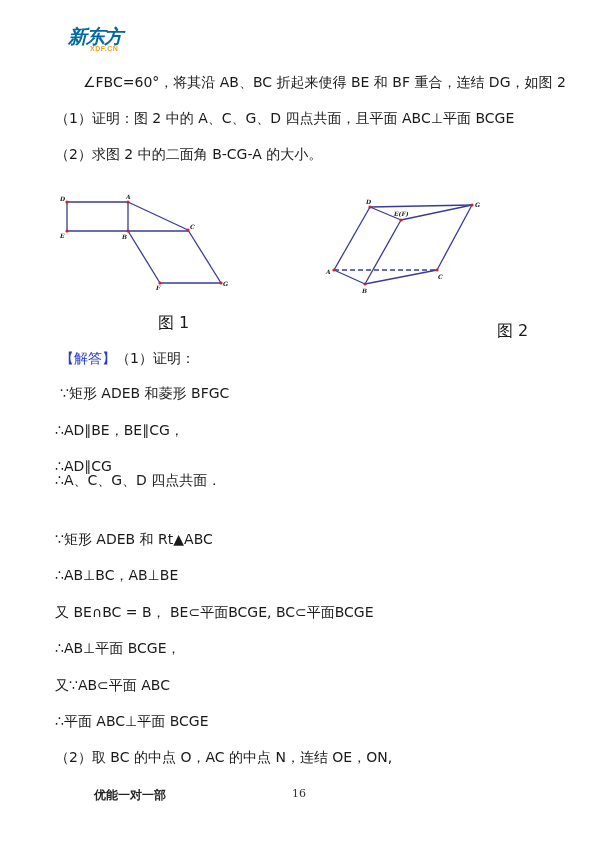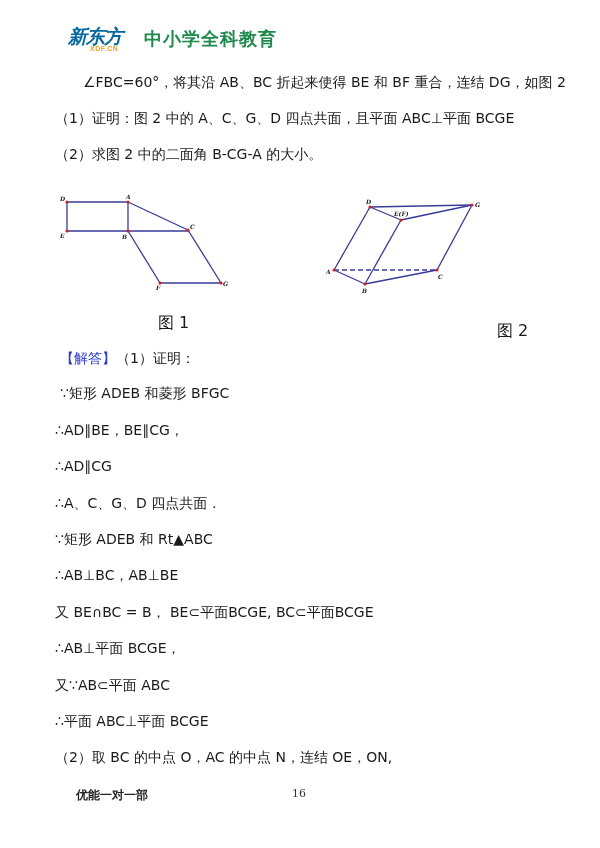--- a/index.html
+++ b/index.html
@@ -13,35 +13,34 @@
               line-height:8px; letter-spacing:0.5px; font-family:"Liberation Sans",sans-serif; }
   .brand-slogan { position:absolute; left:144px; top:28px; font-size:18px; font-weight:bold; color:#1f8a4c;
                   line-height:22px; letter-spacing:1px; }
   .header-right { position:absolute; left:358px; top:33px; font-size:11px; font-weight:bold; color:#222;
                   font-family:"DejaVu Serif",serif; line-height:14px; }
   .line { position:absolute; left:55px; font-size:14px; line-height:18px; white-space:nowrap; color:#1a1a1a; }
   .indent { left:60px; }
   .answer-tag { color:#2a3ccc; }
   .figure { position:absolute; left:0; top:0; }
   .fig-caption { position:absolute; font-size:16px; line-height:18px; }
-  .footer-left { position:absolute; left:76px; top:787px; font-size:12px; font-weight:bold;
+  .footer-left { position:absolute; left:94px; top:787px; font-size:12px; font-weight:bold;
                  font-family:Liberation Mono, monospace; color:#222; }
   .footer-page { position:absolute; left:292px; top:787px; font-size:11px;
                  font-family:"DejaVu Serif",serif; color:#333; }
   svg text { font-family:"DejaVu Serif",serif; font-style:italic; font-weight:bold; font-size:6px; fill:#222; }
 </style>
 </head>
 <body>
 
 <div class="header">
   <div class="logo">
     <span class="logo-main">新东方</span>
     <span class="logo-sub">XDF.CN</span>
   </div>
-  <div class="brand-slogan">中小学全科教育</div>
 </div>
 
 <div class="line" style="top:73px;margin-left:28px;">∠FBC=60°，将其沿 AB、BC 折起来使得 BE 和 BF 重合，连结 DG，如图 2</div>
 <div class="line" style="top:109px;">（1）证明：图 2 中的 A、C、G、D 四点共面，且平面 ABC⊥平面 BCGE</div>
 <div class="line" style="top:145px;">（2）求图 2 中的二面角 B-CG-A 的大小。</div>
 
 <svg class="figure" width="600" height="310">
   <g stroke="#3a3a9a" stroke-width="1.3" fill="none">
     <line x1="67" y1="202" x2="128" y2="202"></line>
     <line x1="67" y1="202" x2="67" y2="231"></line>
@@ -103,21 +102,21 @@
 <div class="fig-caption" style="left:158px; top:314px;">图 1</div>
 <div class="fig-caption" style="left:497px; top:314px;margin-top:8px;">图 2</div>
 
 <div class="line" style="top:349px; left:60px;">
   <span class="answer-tag">【解答】</span><span>（1）证明：</span>
 </div>
 
 <div class="line indent" style="top:384px;text-align:center;">∵矩形 ADEB 和菱形 BFGC</div>
 <div class="line" style="top:421px;">∴AD∥BE，BE∥CG，</div>
 <div class="line" style="top:457px;">∴AD∥CG</div>
-<div class="line" style="top:494px;text-align:center;">∴A、C、G、D 四点共面．</div>
+<div class="line" style="top:471px;text-align:center;">∴A、C、G、D 四点共面．</div>
 <div class="line" style="top:530px;">∵矩形 ADEB 和 Rt▲ABC</div>
 <div class="line" style="top:566px;">∴AB⊥BC，AB⊥BE</div>
 <div class="line" style="top:603px;">又 BE∩BC = B，  BE⊂平面BCGE,   BC⊂平面BCGE</div>
 <div class="line" style="top:639px;">∴AB⊥平面 BCGE，</div>
 <div class="line" style="top:676px;">又∵AB⊂平面 ABC</div>
 <div class="line" style="top:712px;">∴平面 ABC⊥平面 BCGE</div>
 <div class="line" style="top:748px;">（2）取 BC 的中点 O，AC 的中点 N，连结 OE，ON,</div>
 
 <div class="footer-left">优能一对一部</div>
 <div class="footer-page">16</div>

